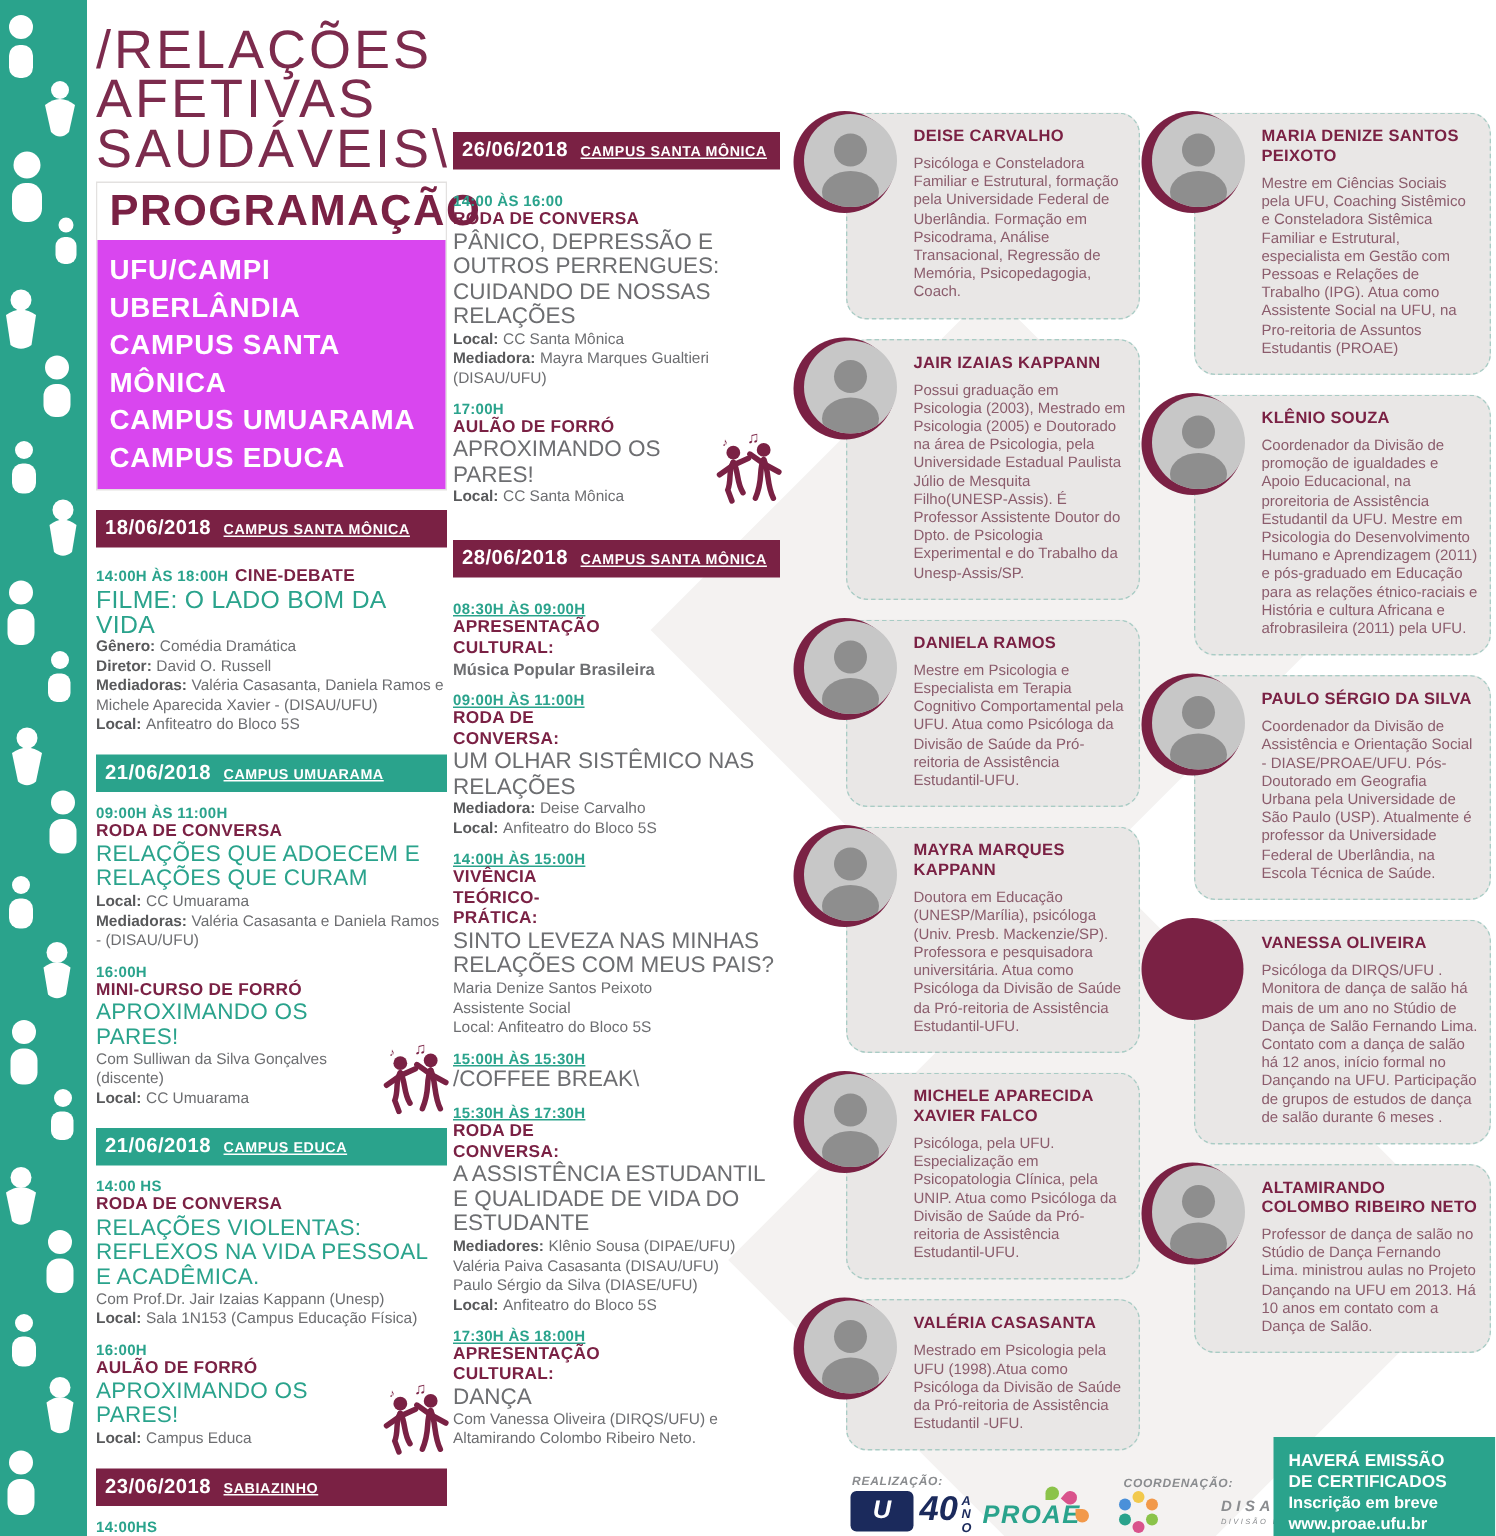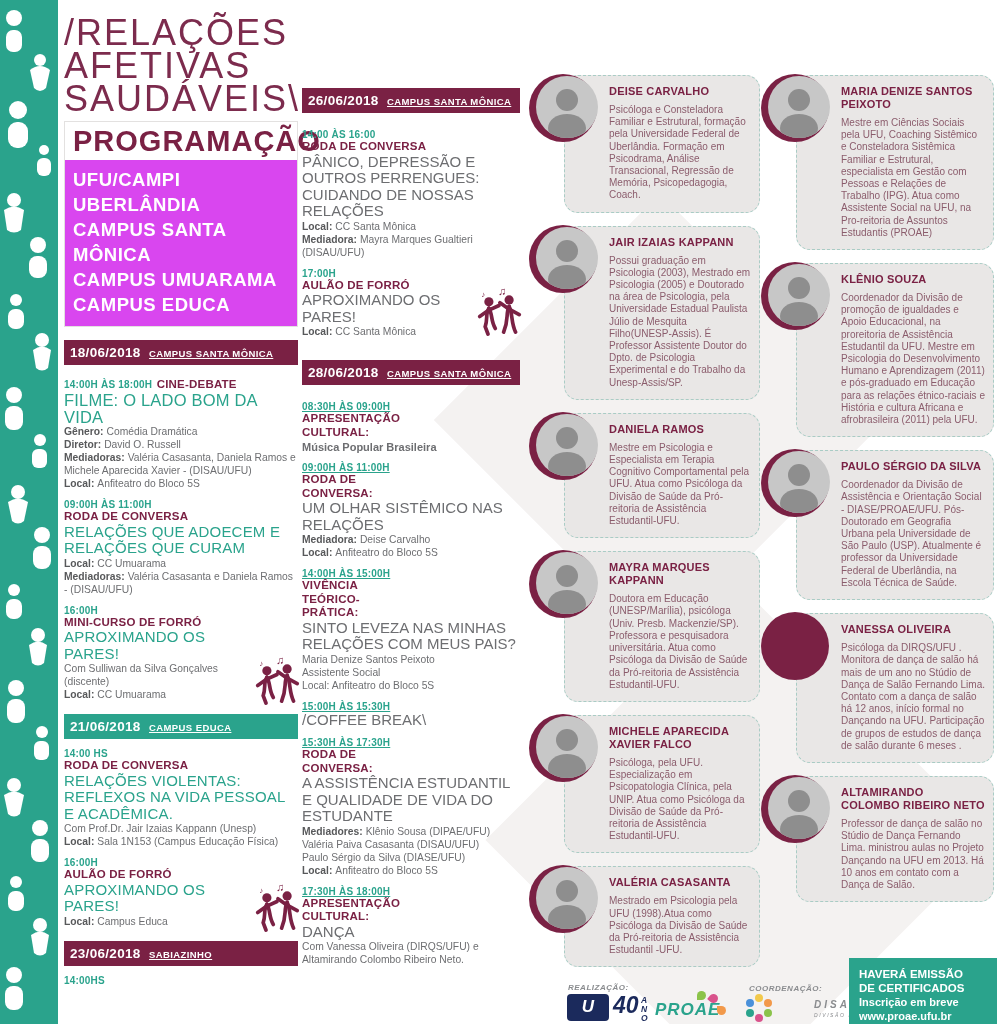--- a/index.html
+++ b/index.html
@@ -156,20 +156,24 @@
         <span class="time">14:00H ÀS 18:00H</span>
         <span class="ety">CINE-DEBATE</span>
       </div>
       <div class="ett big">FILME: O LADO BOM DA VIDA</div>
       <div class="dl"><b>Gênero:</b><span>Comédia Dramática</span></div>
       <div class="dl"><b>Diretor:</b><span>David O. Russell</span></div>
       <div class="dl"><b>Mediadoras:</b><span>Valéria Casasanta, Daniela Ramos e Michele Aparecida Xavier - (DISAU/UFU)</span></div>
       <div class="dl"><b>Local:</b><span>Anfiteatro do Bloco 5S</span></div>
     </div>
 
+    <div class="bar t">
+      <span class="d">21/06/2018</span>
+      <span class="c">CAMPUS UMUARAMA</span>
+    </div>
     <div class="ev">
       <div class="time">09:00H ÀS 11:00H</div>
       <div class="ety">RODA DE CONVERSA</div>
       <div class="ett">RELAÇÕES QUE ADOECEM E RELAÇÕES QUE CURAM</div>
       <div class="dl"><b>Local:</b><span>CC Umuarama</span></div>
       <div class="dl"><b>Mediadoras:</b><span>Valéria Casasanta e Daniela Ramos - (DISAU/UFU)</span></div>
     </div>
     <div class="ev" style="padding-right:48px;">
       <div class="time">16:00H</div>
       <div class="ety">MINI-CURSO DE FORRÓ</div>

